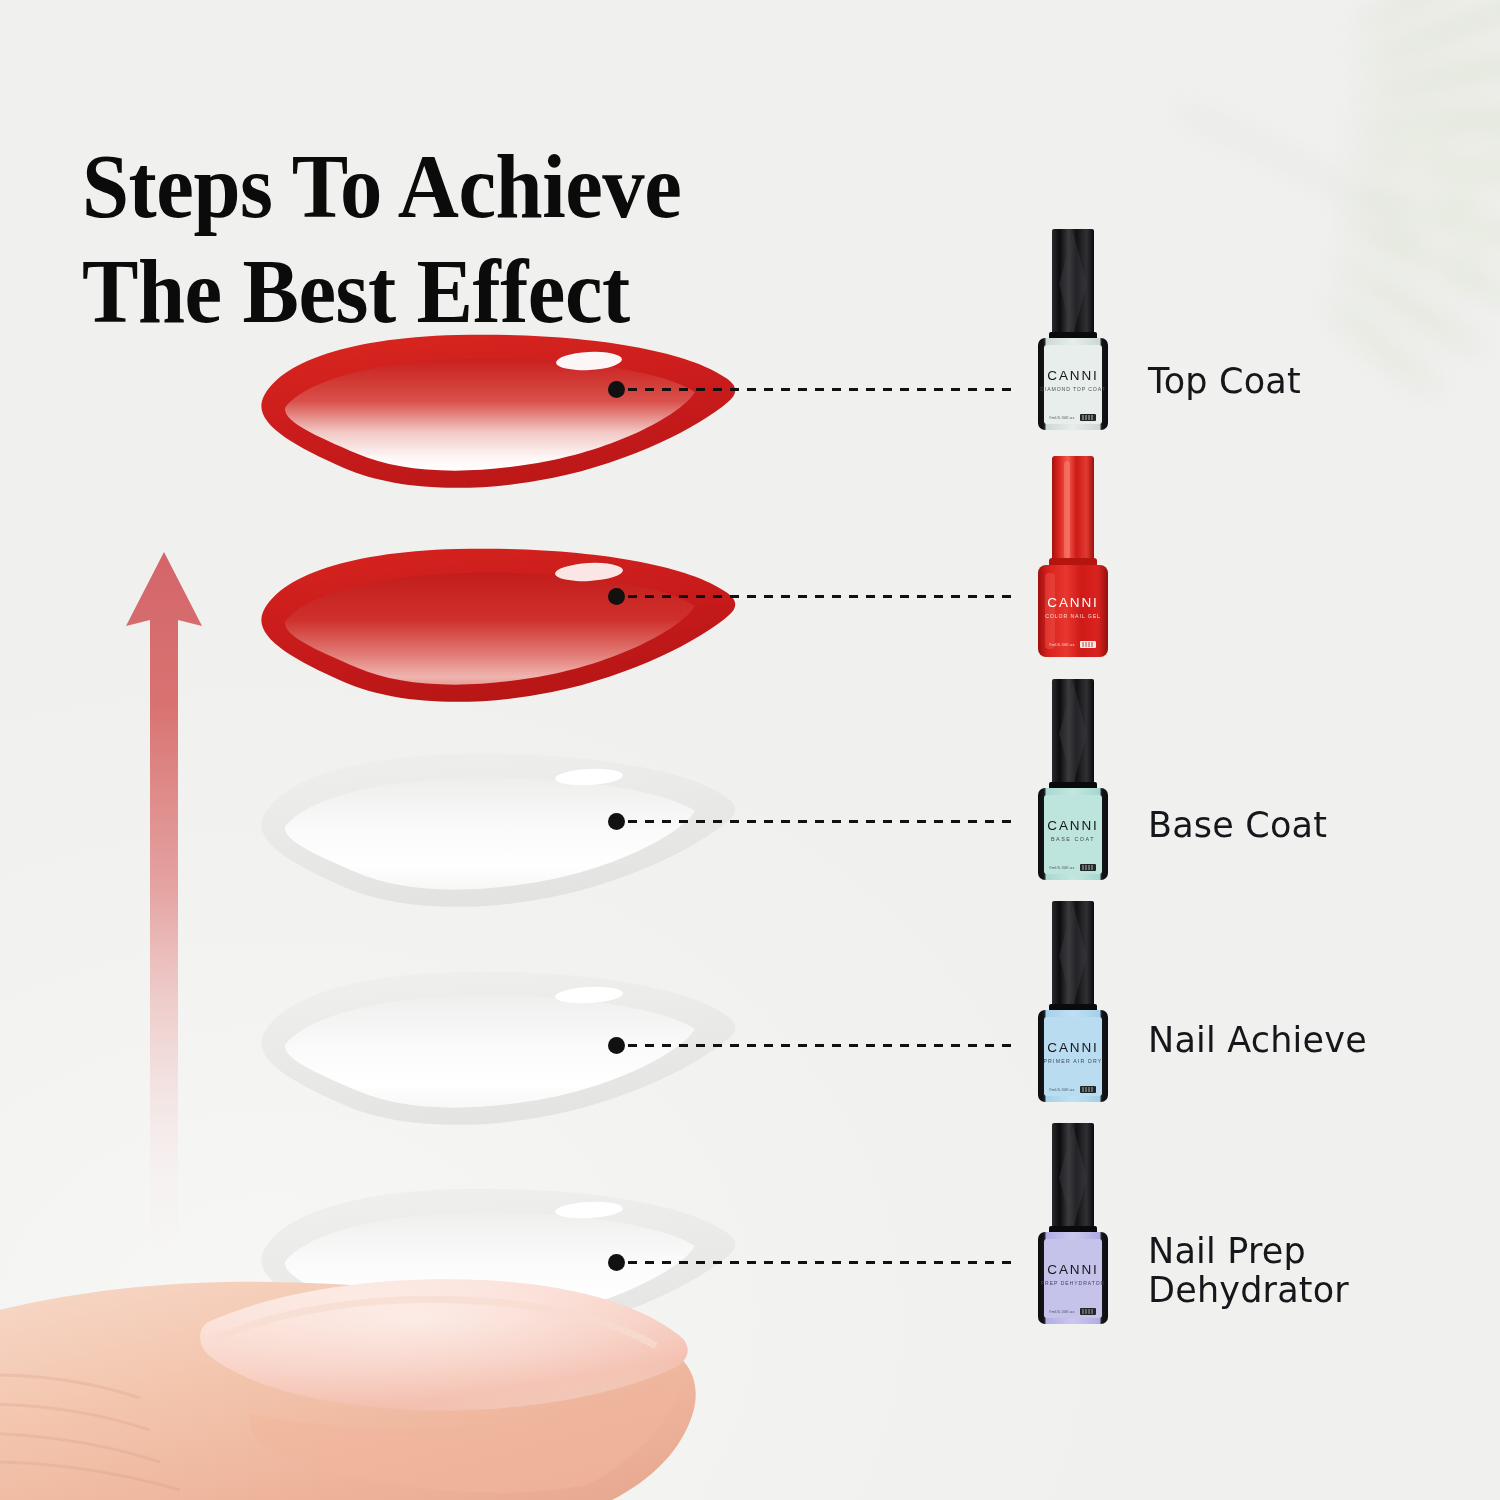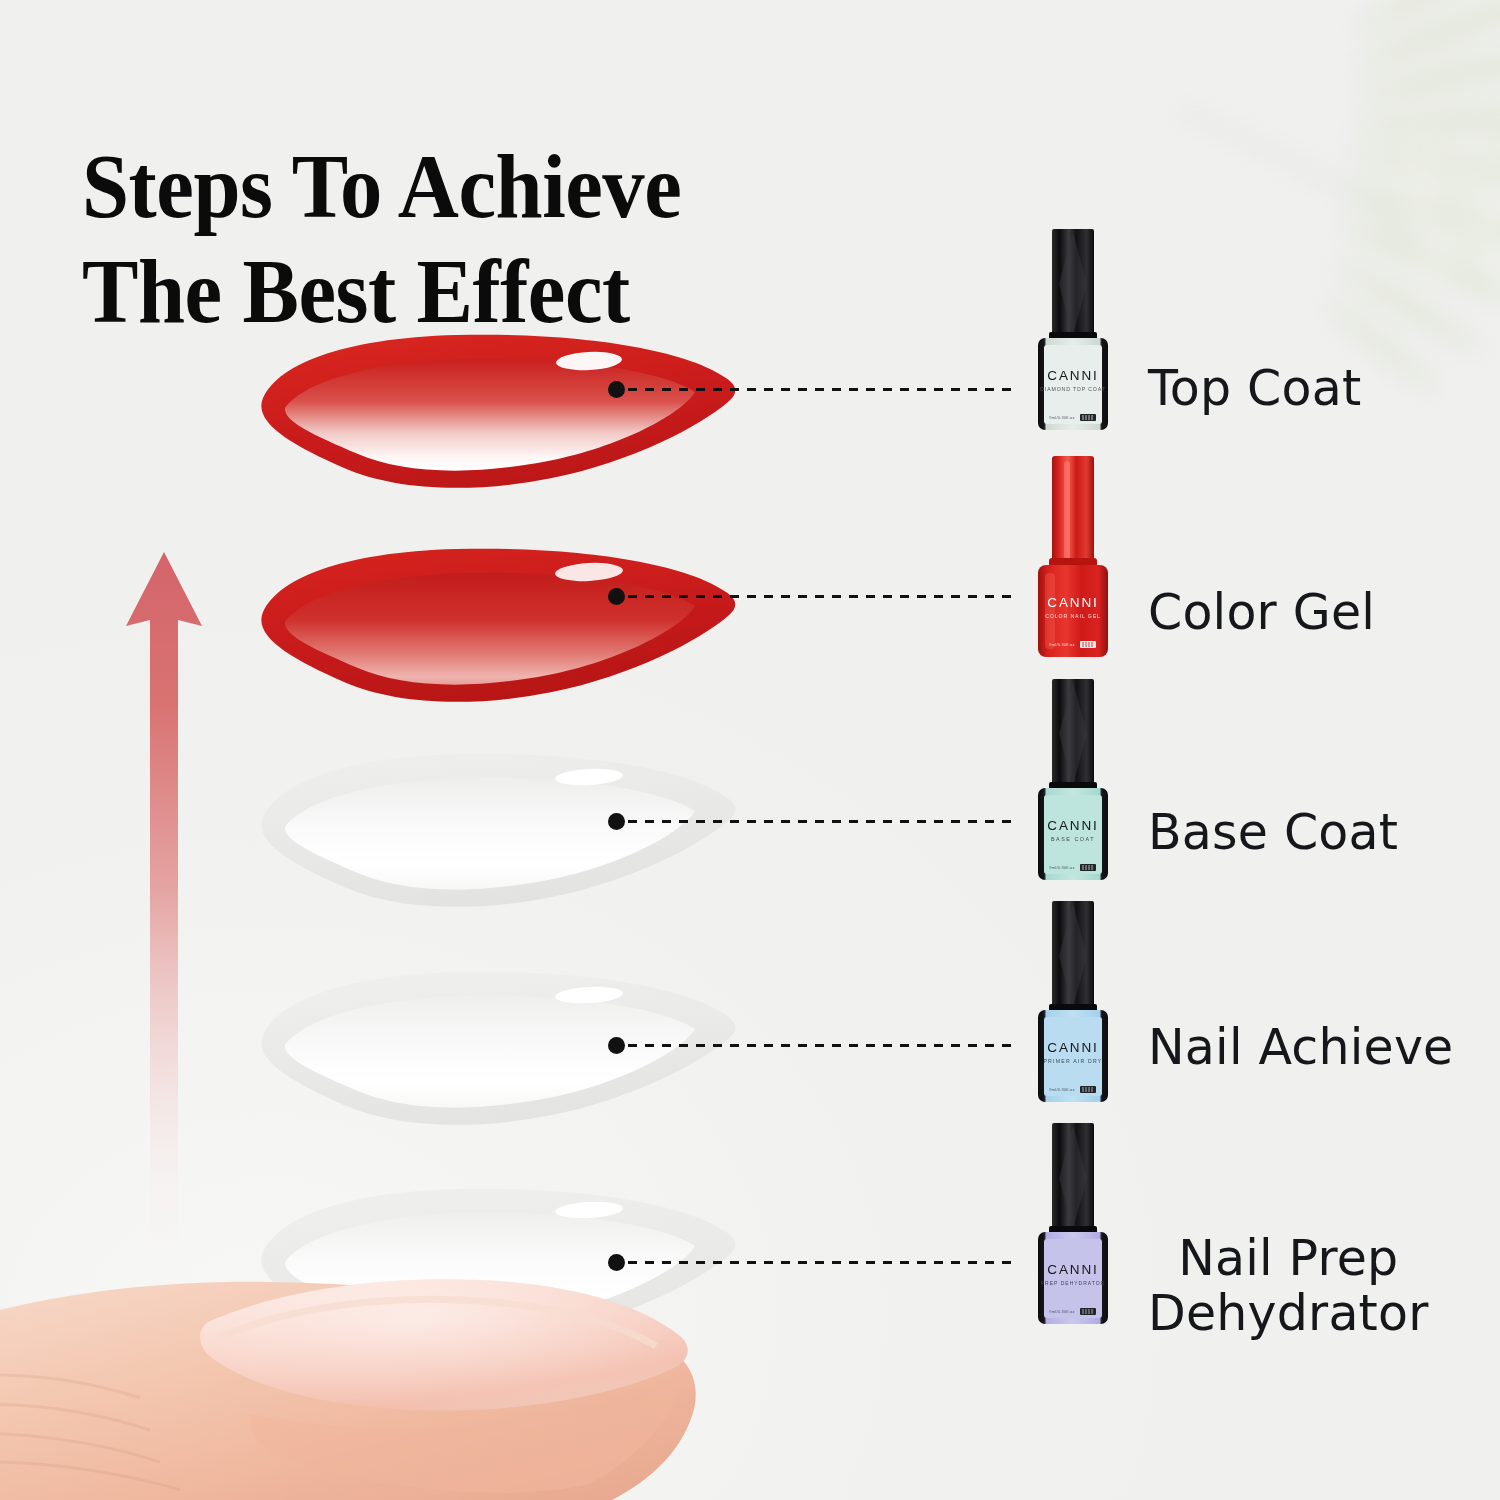--- a/index.html
+++ b/index.html
@@ -105,21 +105,21 @@
   }
   .bottle svg { display: block; width: 100%; height: 100%; }
 
   
   .steplabel {
     position: absolute;
     left: 1148px;
     color: #15171a;
     font-family: "DejaVu Sans", "Liberation Sans", sans-serif;
     font-weight: 400;
-    font-size: 49px;
+    font-size: 35px;
     line-height: 1.12;
     letter-spacing: 0.2px;
     white-space: pre-line;
   }
 
   
   .finger {
     position: absolute;
     left: -50px;
     bottom: -18px;
@@ -519,19 +519,18 @@
       <g stroke="#c6c3ea" stroke-width="0.8">
         <line x1="65" y1="187" x2="65" y2="192"></line>
         <line x1="68" y1="187" x2="68" y2="192"></line>
         <line x1="71" y1="187" x2="71" y2="192"></line>
         <line x1="74" y1="187" x2="74" y2="192"></line>
       </g>
     </svg>
   </div>
 
   <div class="steplabel" style="top:362px;">Top Coat</div>
-  <div class="steplabel" style="top:586px;">Color Gel</div>
   <div class="steplabel" style="top:806px;">Base Coat</div>
   <div class="steplabel" style="top:1021px;">Nail Achieve</div>
-  <div class="steplabel" style="top:1232px;text-align:center;">Nail Prep
+  <div class="steplabel" style="top:1232px;">Nail Prep
 Dehydrator</div>
 
 </div>
 
 </body></html>

